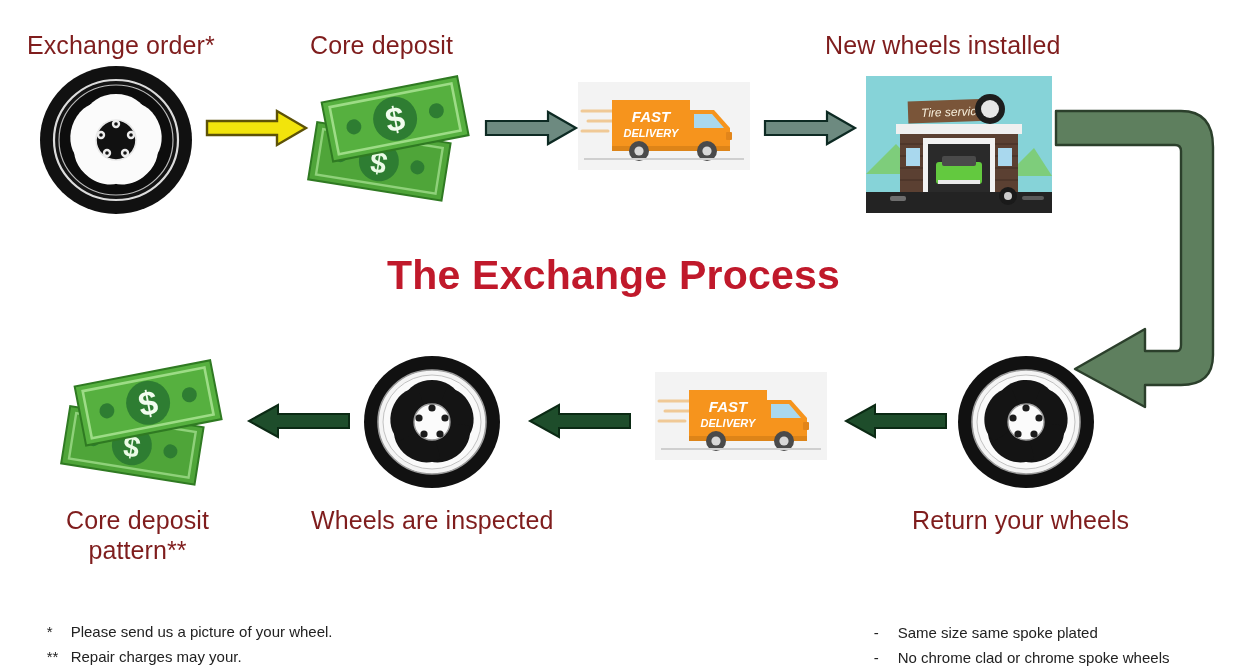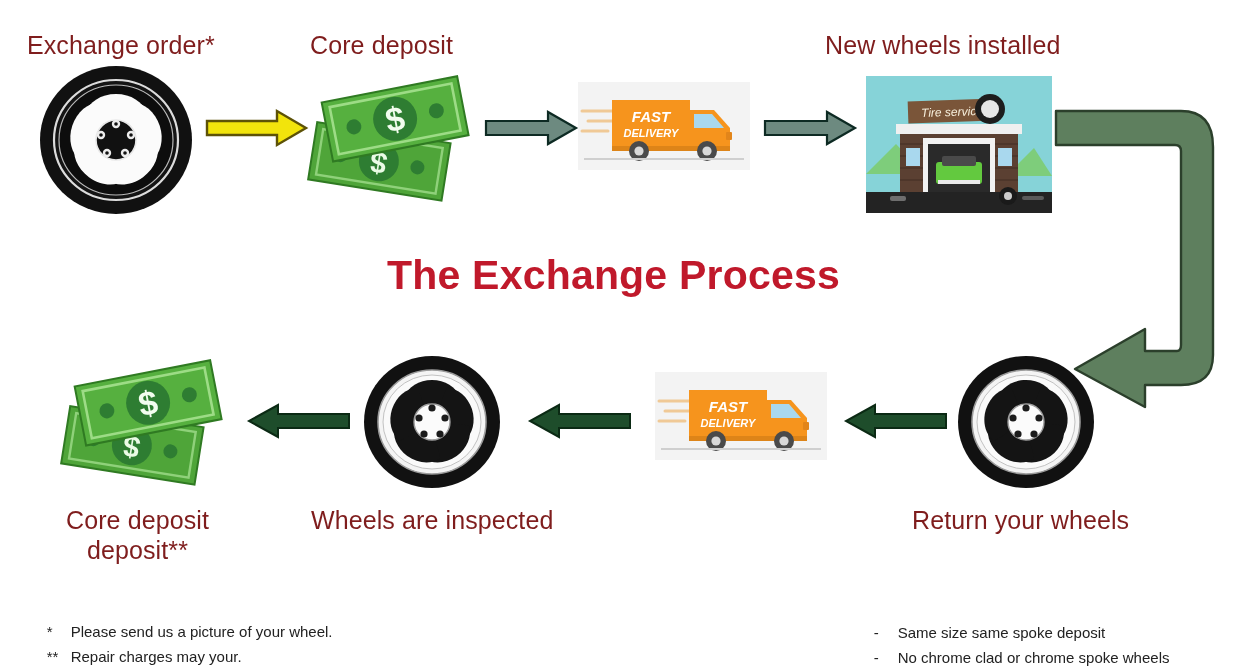--- a/index.html
+++ b/index.html
@@ -24,21 +24,21 @@
 
   <div class="title" style="left:348px;top:252px;margin-left:39px;">The Exchange Process</div>
 
   <div class="lbl" style="left:27px;top:30px;">Exchange order*</div>
   <div class="lbl" style="left:310px;top:30px;">Core deposit</div>
   <div class="lbl" style="left:825px;top:30px;text-align:center;">New wheels installed</div>
 
   <div class="lbl" style="left:311px;top:505px;">Wheels are inspected</div>
   <div class="lbl" style="left:912px;top:505px;">Return your wheels</div>
   <div class="lbl center" style="left:40px;top:505px;width:195px;">Core deposit</div>
-  <div class="lbl center" style="left:40px;top:535px;width:195px;">deposit**</div>
+  <div class="lbl center" style="left:40px;top:535px;width:195px;">pattern**</div>
 
   <div class="node" style="left:37px;top:64px;">
     <svg width="158" height="152" viewBox="0 0 158 152">
       <g>
         <ellipse cx="79" cy="76" rx="76" ry="74" fill="#111"></ellipse>
         <ellipse cx="79" cy="76" rx="62" ry="60" fill="#141414" stroke="#dcdcdc" stroke-width="2.2"></ellipse>
         <ellipse cx="79" cy="76" rx="57" ry="55" fill="#0d0d0d" stroke="#b9b9b9" stroke-width="1.2"></ellipse>
         <g fill="#fbfbfb">
           <path d="M79 30 C64 30 52 38 48 49 C58 60 70 66 79 66 C88 66 100 60 110 49 C106 38 94 30 79 30 Z" transform="rotate(0 79 76)"></path>
           <path d="M79 30 C64 30 52 38 48 49 C58 60 70 66 79 66 C88 66 100 60 110 49 C106 38 94 30 79 30 Z" transform="rotate(72 79 76)"></path>
@@ -288,19 +288,19 @@
   </div>
 
   <div class="foot" style="left:30px;top:594px;">
     <span class="mk">*</span><span>Please send us a picture of your wheel.</span>
   </div>
   <div class="foot" style="left:30px;top:619px;">
     <span class="mk">**</span><span>Repair charges may your.</span>
   </div>
 
   <div class="foot" style="left:857px;top:595px;">
-    <span class="mk">-</span><span>Same size same spoke deposit</span>
+    <span class="mk">-</span><span>Same size same spoke plated</span>
   </div>
   <div class="foot" style="left:857px;top:620px;">
     <span class="mk">-</span><span>No chrome clad or chrome spoke wheels</span>
   </div>
 
 </div>
 
 </body></html>

